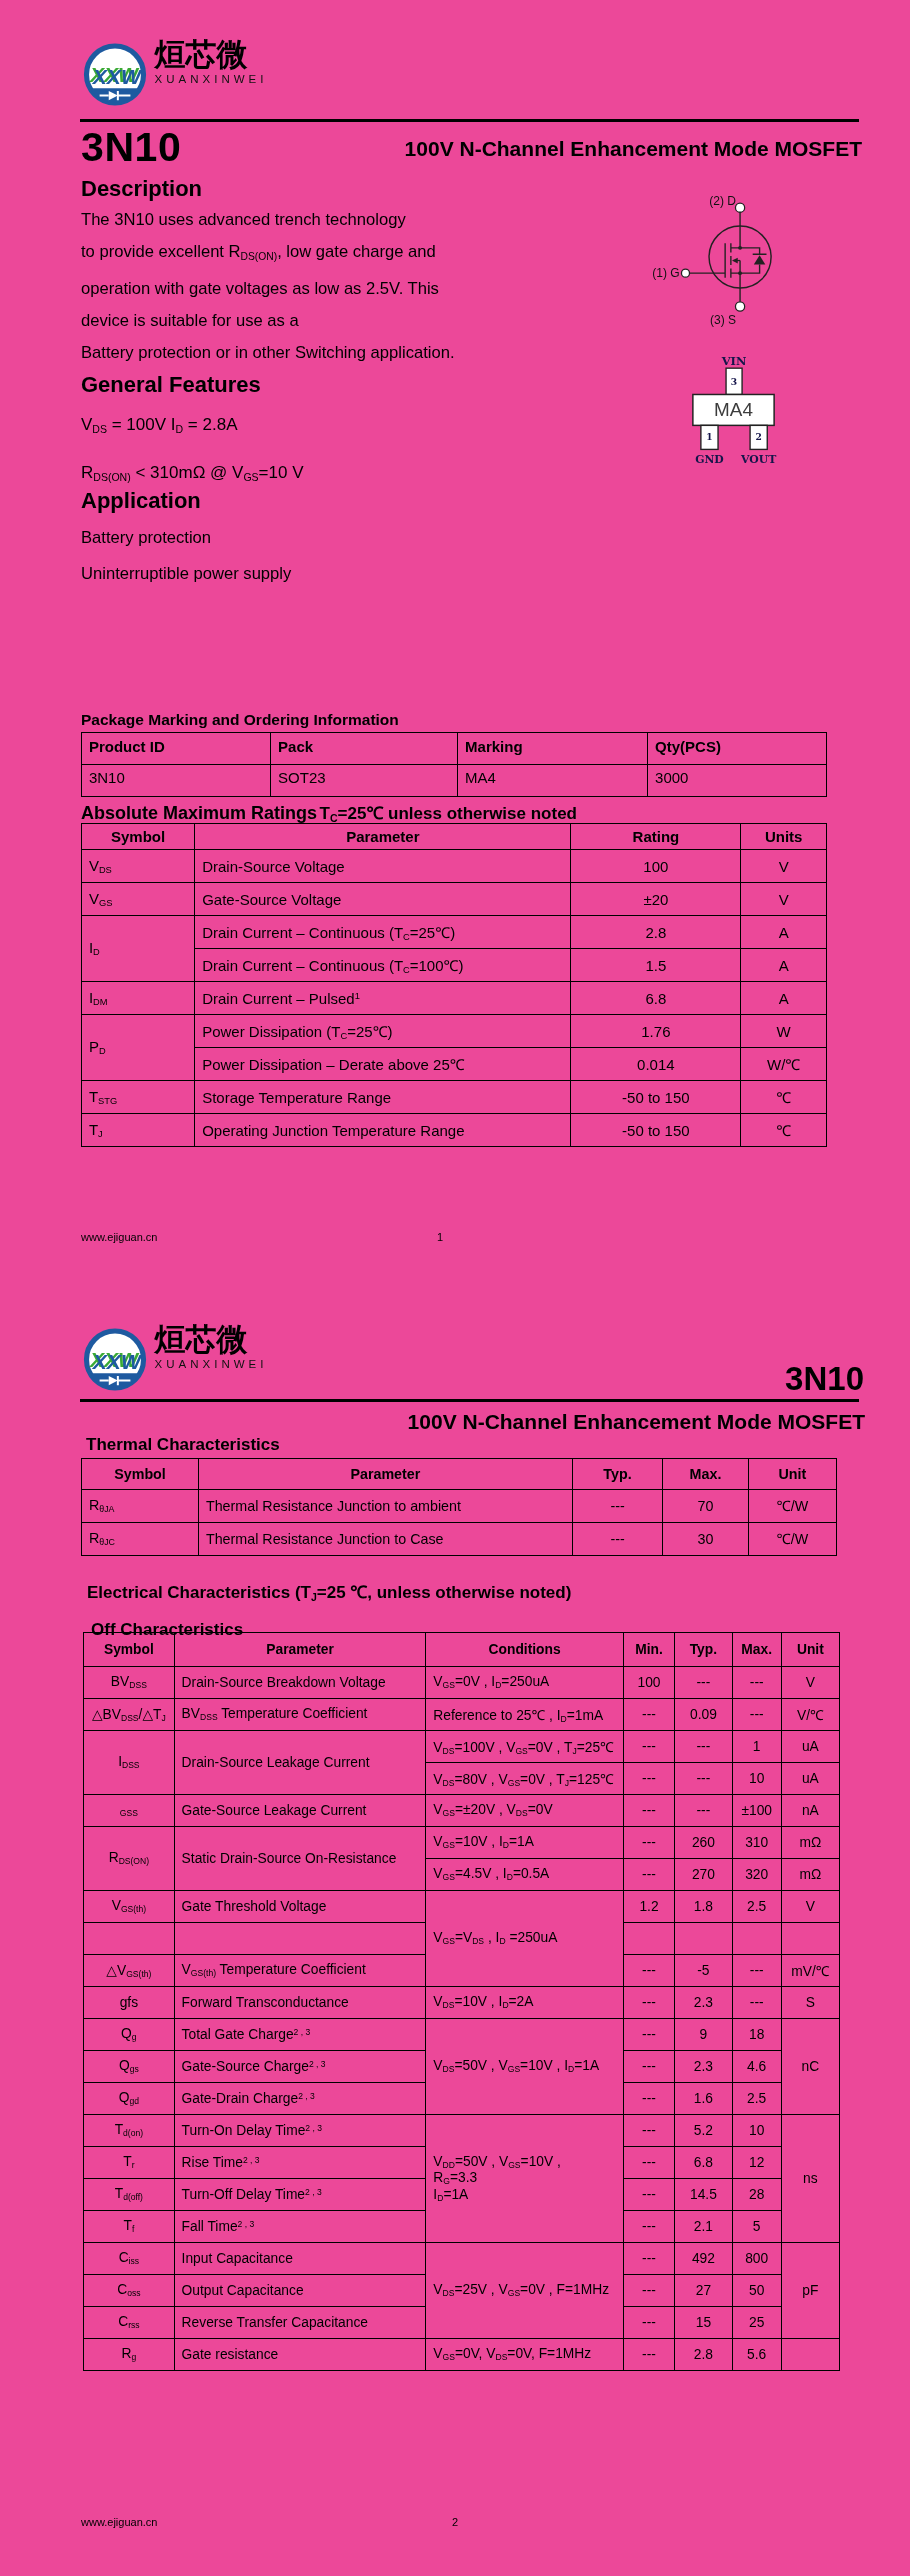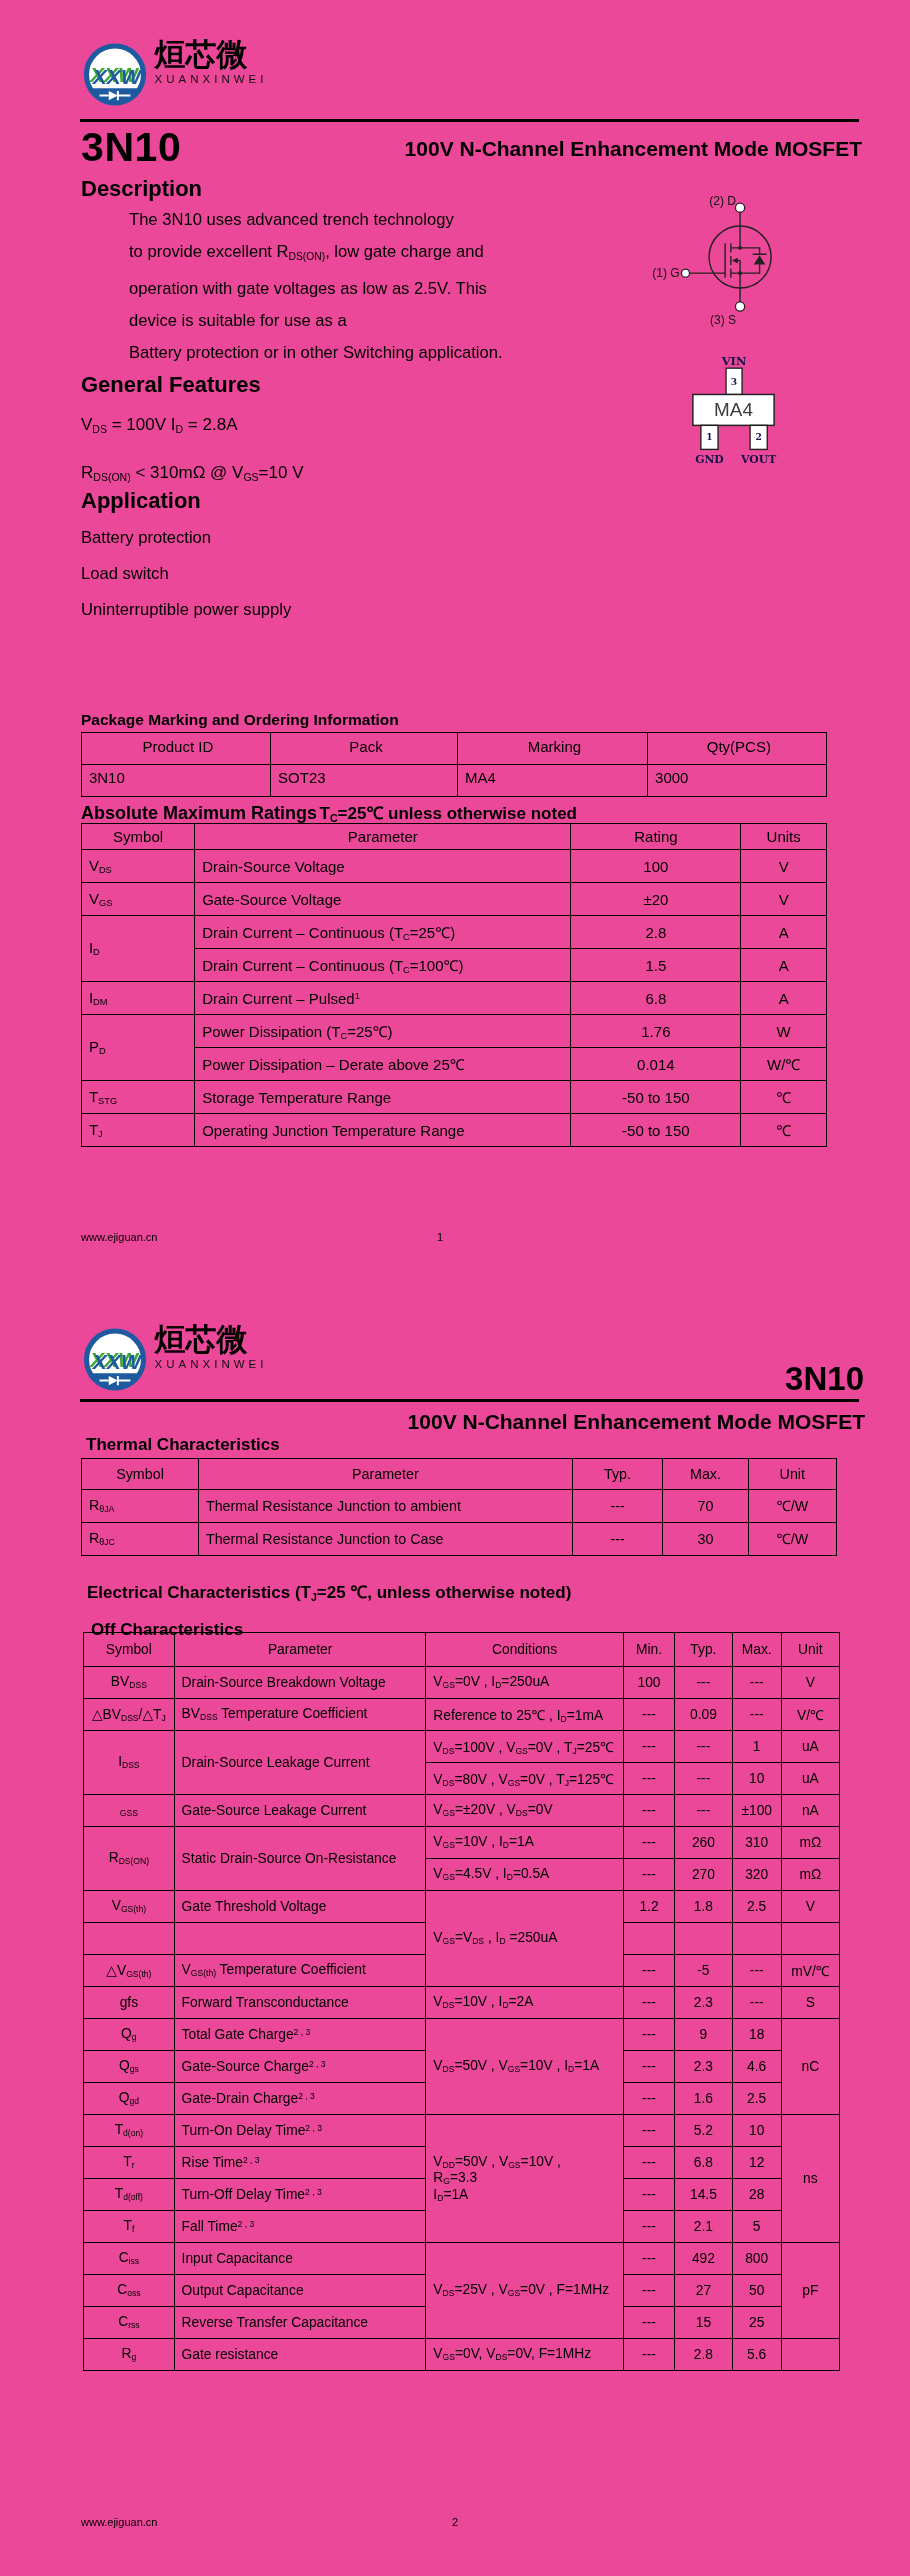--- a/index.html
+++ b/index.html
@@ -17,21 +17,21 @@
   #desc-body .tline{line-height:32px;}
   #gf-body .tline{line-height:44px;font-size:17px;}
   #app-body .tline{line-height:36px;}
   sub{font-size:62%;vertical-align:-0.25em;}
   sup{font-size:62%;vertical-align:0.5em;}
   .amr-note{font-size:17px;font-weight:bold;}
   .h1b{font-size:18px;font-weight:bold;}
   .footer-txt{font-size:11px;}
   .dtable{width:100%;border-collapse:collapse;table-layout:fixed;border:1.7px solid #000;}
   .dtable th,.dtable td{border:1.1px solid #000;font-weight:normal;overflow:hidden;}
-  .dtable th{font-weight:normal;text-align:center;}
+  .dtable th{font-weight:bold;}
   .al{text-align:left;padding-left:6.9px;padding-right:3.4px;}
   .ac{text-align:center;padding-left:2.3px;padding-right:2.3px;}
   
   #pkg-table td,#pkg-table th{font-size:15px;vertical-align:top;padding-top:4.6px;}
   #pkg-table th{height:25px;}
   #pkg-table td{height:26px;}
   #amr-table td,#amr-table th{font-size:15px;vertical-align:middle;}
   #amr-table th{height:23px;}
   #amr-table td{height:30px;}
   #th-table td,#th-table th{font-size:14.3px;vertical-align:middle;}
@@ -72,21 +72,21 @@
       <div class="logo-cn">烜芯微</div>
       <div class="logo-en">XUANXINWEI</div>
     </div>
   </div>
 
   <div class="abs rule" style="left:80px;top:119px;width:779px;"></div>
   <div class="abs part-big" style="left:81px;top:124px;">3N10</div>
   <div class="abs doc-title" style="right:48px;top:137px;">100V N-Channel Enhancement Mode MOSFET</div>
 
   <div class="abs h1" style="left:81px;top:176px;">Description</div>
-  <div class="abs body-lines" style="left:81px;top:204px;width:459px;margin-left:48px;" id="desc-body">
+  <div class="abs body-lines" style="left:81px;top:204px;width:459px;" id="desc-body">
       <div class="tline">The 3N10   uses advanced trench technology</div>
       <div class="tline">to provide excellent R<sub>DS(ON)</sub>, low gate charge and</div>
       <div class="tline">operation with gate voltages as low as 2.5V. This</div>
       <div class="tline">device is suitable for use as a</div>
       <div class="tline">Battery protection or in other Switching application.</div>
     </div>
 
   <svg class="abs" style="left:647px;top:188px;" width="135" height="141" viewBox="0 0 235 245">
     <circle cx="162" cy="120" r="54" fill="none" stroke="#222" stroke-width="2.5"></circle>
     <circle cx="162" cy="34" r="8" fill="#fff" stroke="#222" stroke-width="2.2"></circle>
@@ -119,21 +119,20 @@
 
   <div class="abs h1" style="left:81px;top:372px;">General Features</div>
   <div class="abs body-lines" style="left:81px;top:403px;width:459px;" id="gf-body">
       <div class="tline">V<sub>DS</sub> = 100V  I<sub>D</sub> = 2.8A</div>
       <div class="tline">R<sub>DS(ON)</sub> &lt; 310mΩ @ V<sub>GS</sub>=10 V</div>
     </div>
 
   <div class="abs h1" style="left:81px;top:488px;">Application</div>
   <div class="abs body-lines" style="left:81px;top:520px;width:459px;" id="app-body">
       <div class="tline">Battery protection</div>
-      <div class="tline">Load switch</div>
       <div class="tline">Uninterruptible power supply</div>
     </div>
 
   <div class="abs h2" style="left:81px;top:711px;">Package Marking and Ordering Information</div>
   <div class="abs" style="left:81px;top:732px;width:746px;" id="pkg-table">
       <table class="dtable">
         <colgroup>
           <col style="width: 25.4%;">
           <col style="width: 25.1%;">
           <col style="width: 25.5%;">

